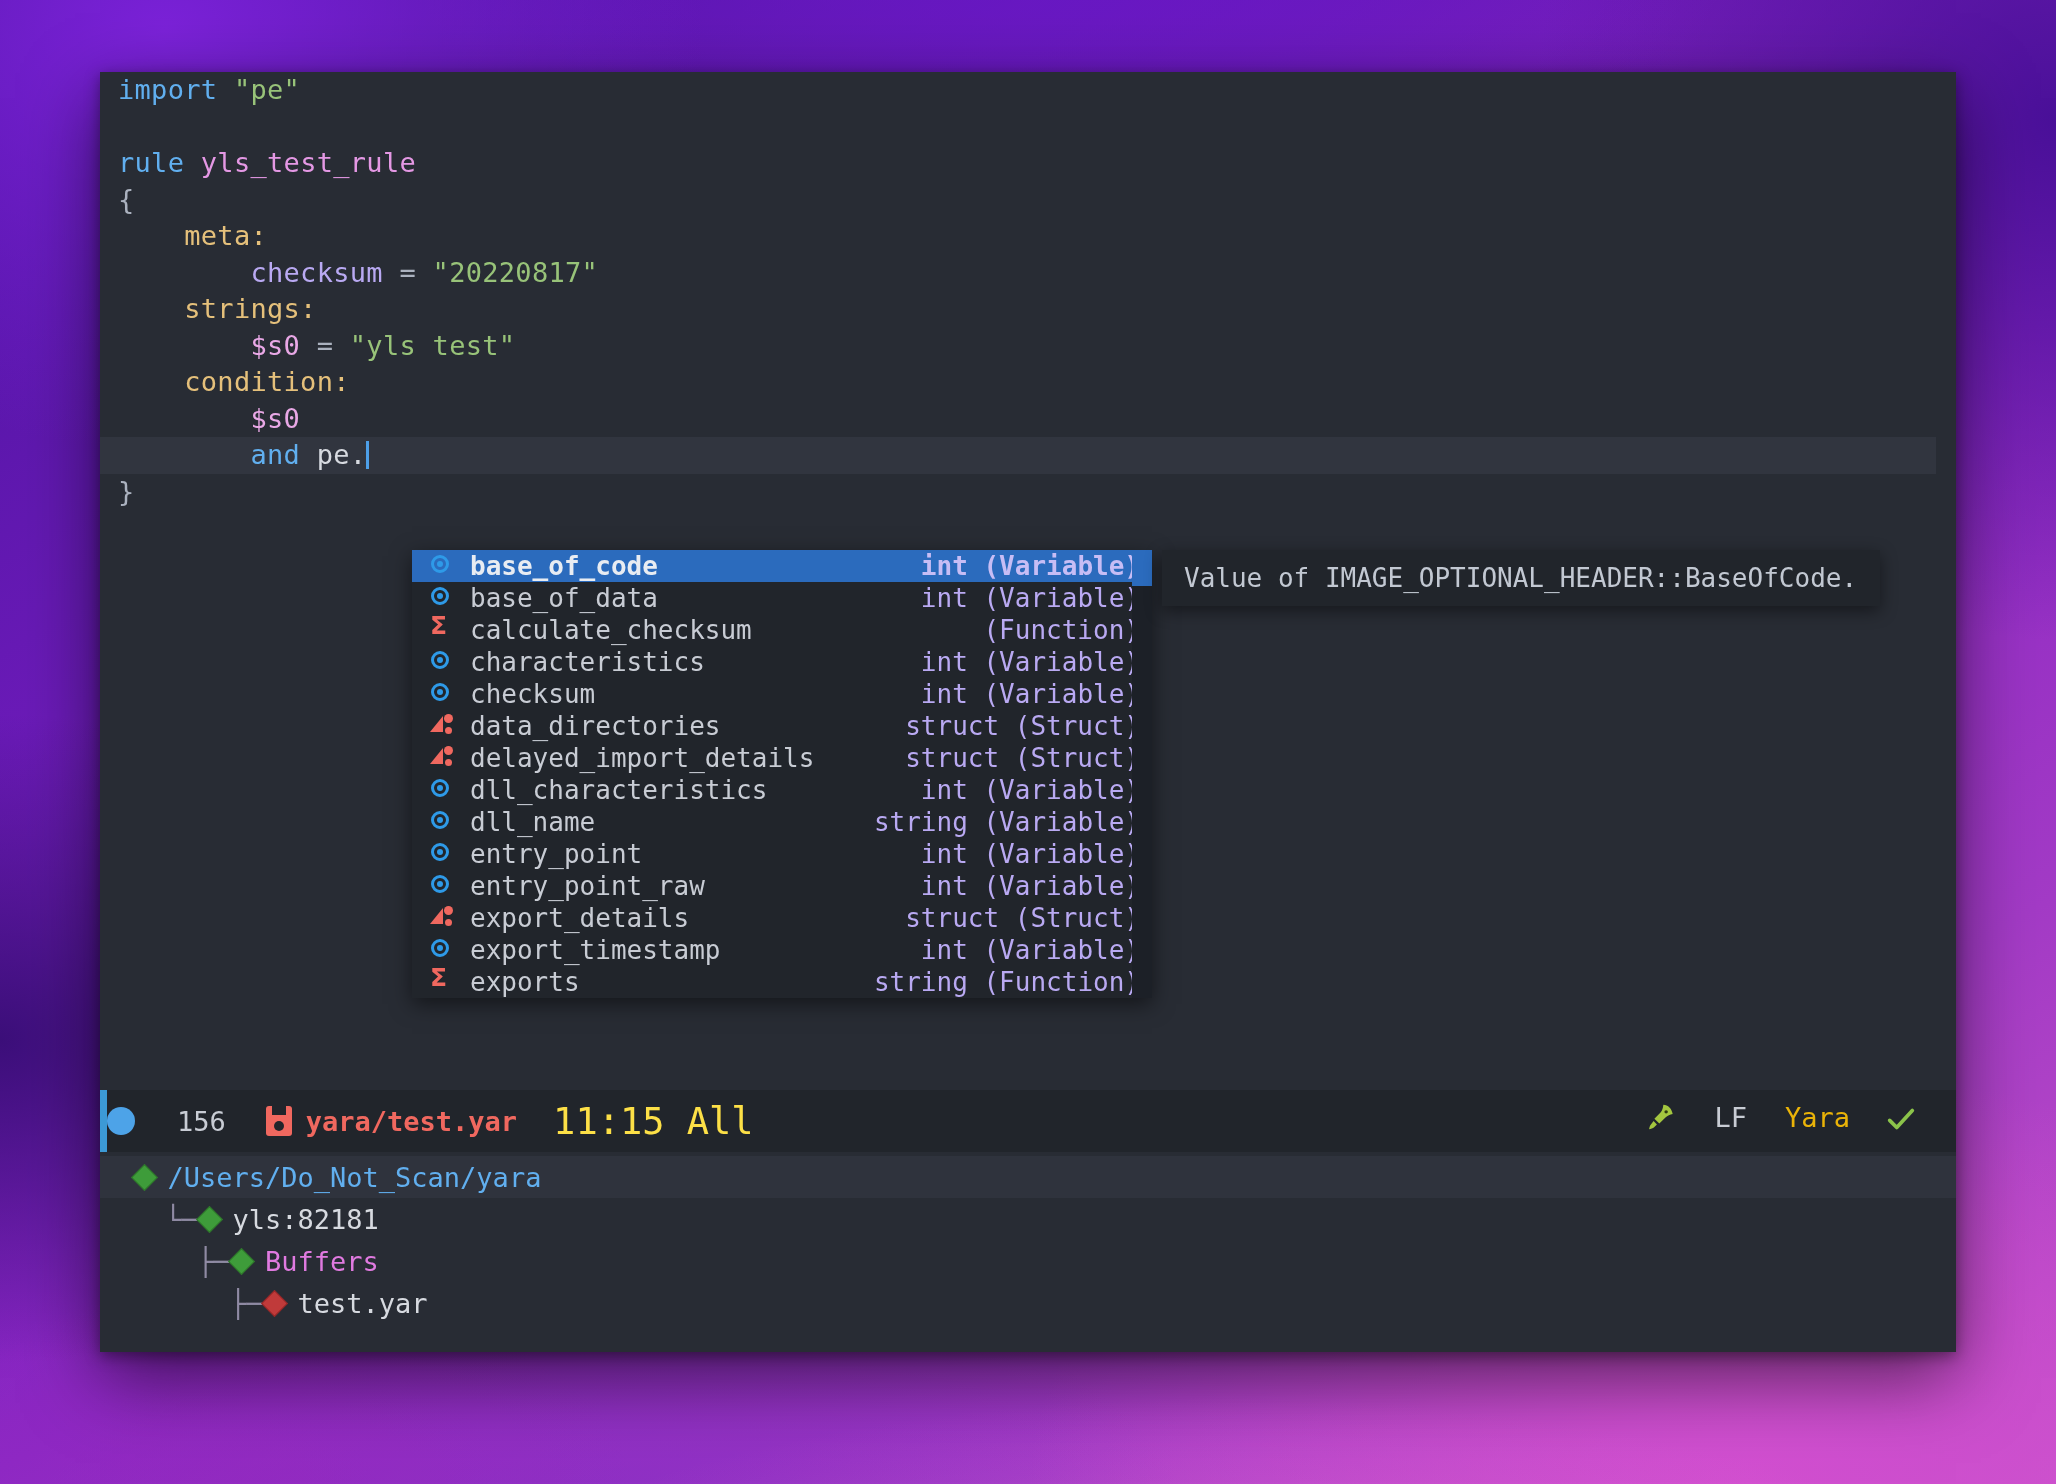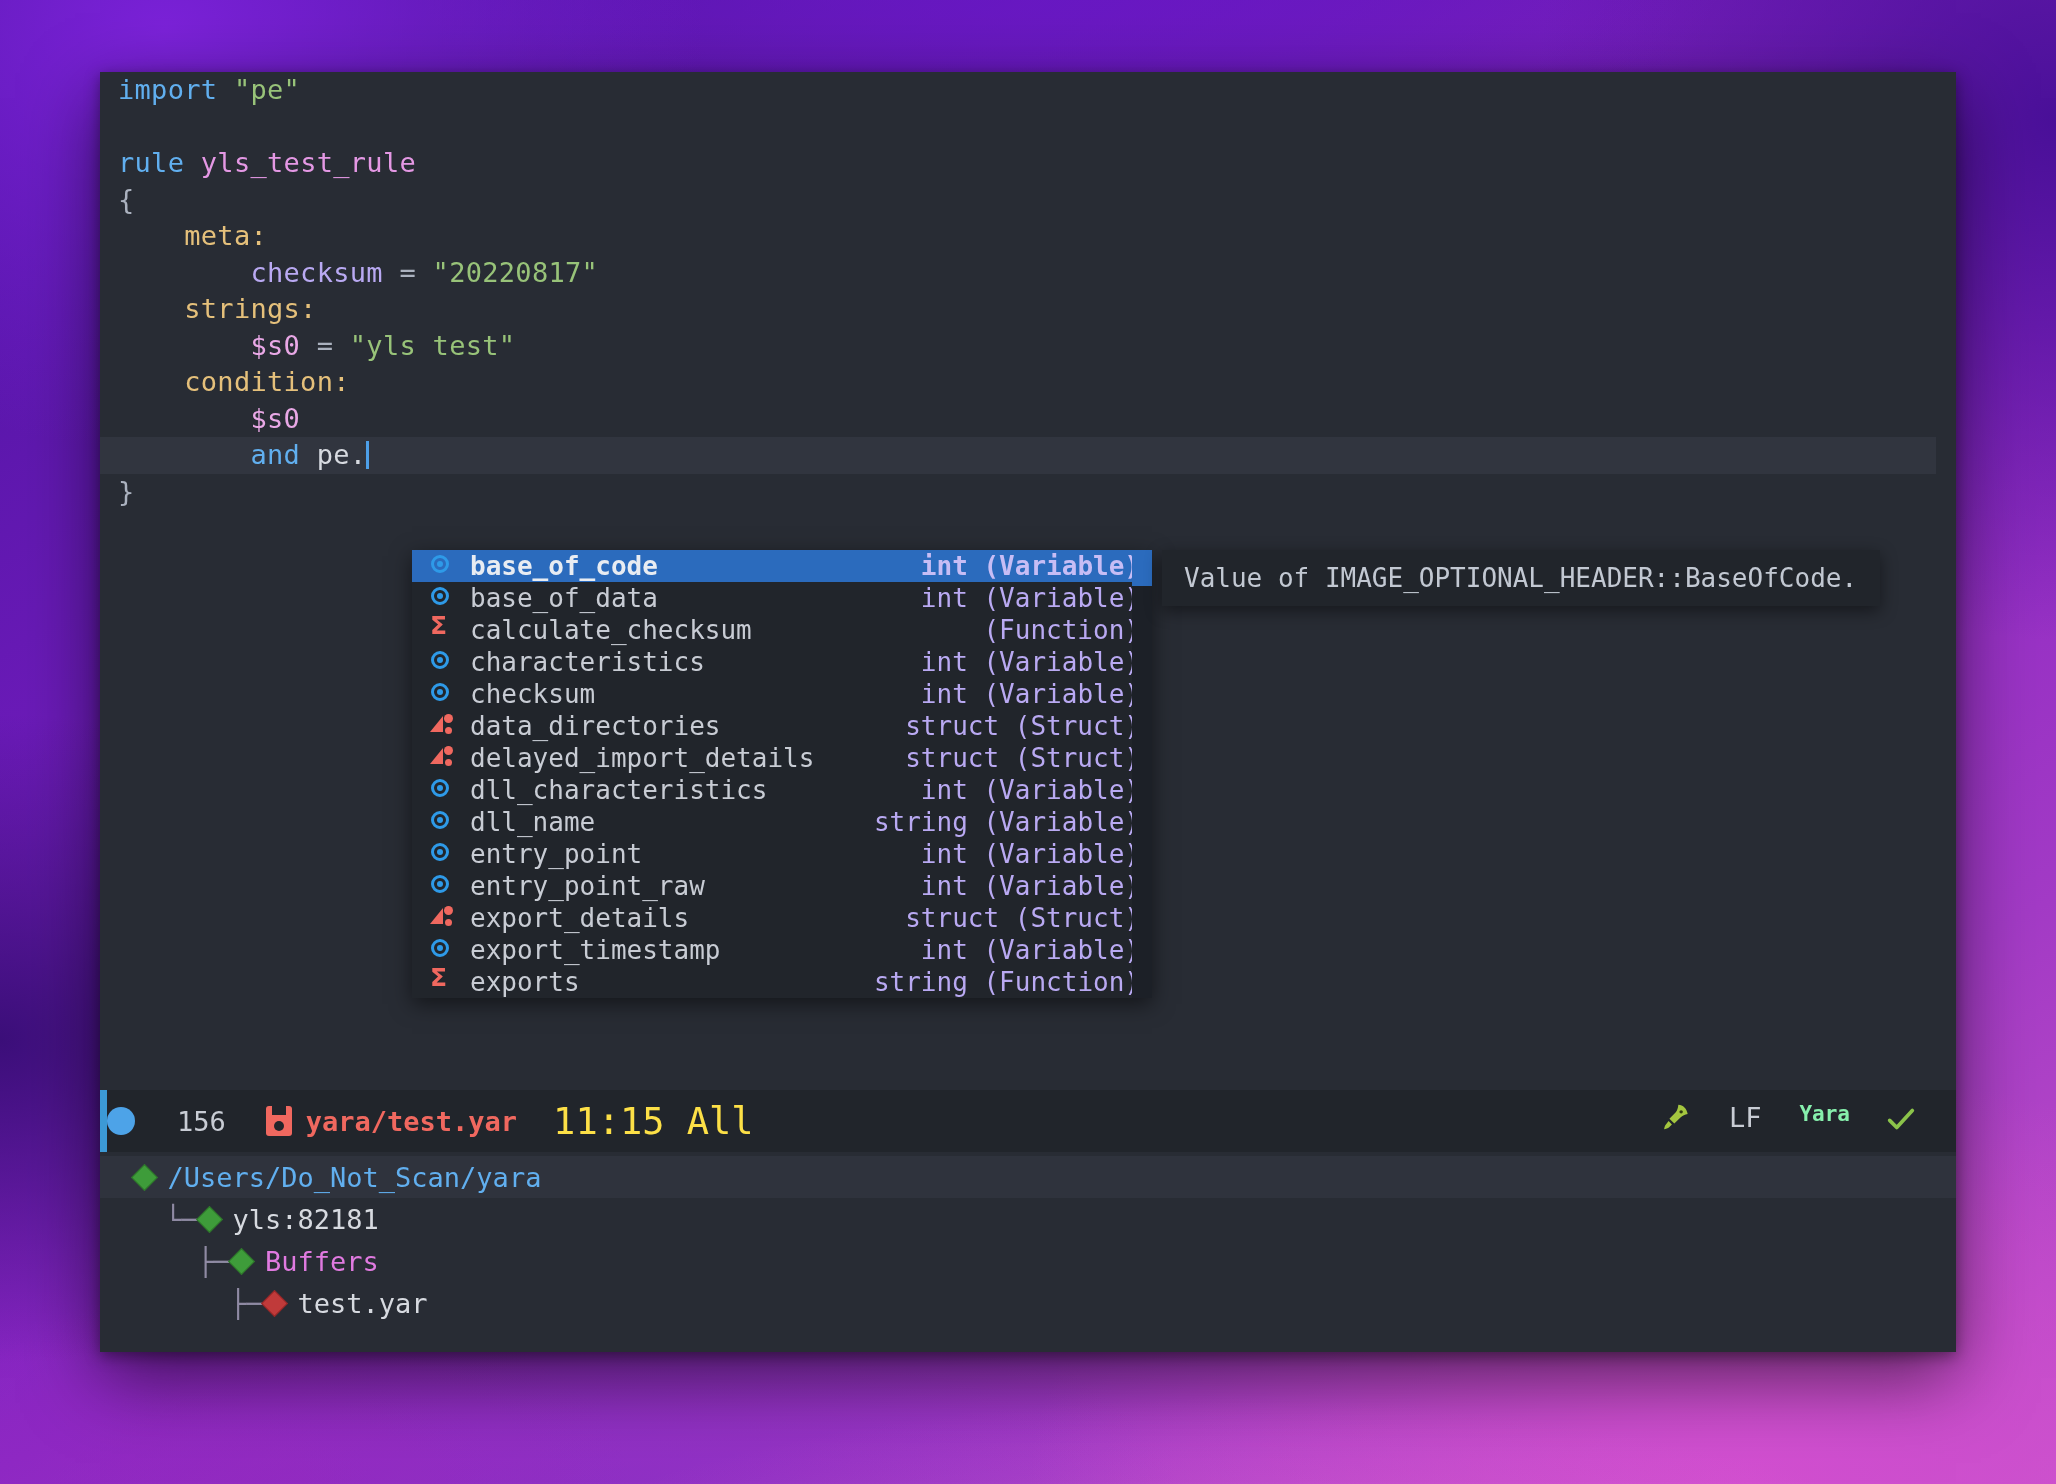--- a/index.html
+++ b/index.html
@@ -198,21 +198,21 @@
     width:10px; height:10px; border-radius:50%; background:#21252b;
   }
   .sb-file { font-size: 27px; color: #f0685f; font-weight: bold; margin-right: 36px; }
   .sb-pos { font-size: 37px; color: #fde047; text-align: center; }
   .sb-right {
     margin-left: auto; display: flex; align-items: flex-start;
     padding-right: 38px; gap: 0;
   }
   .sb-rocket { font-size: 30px; margin-right: 38px; color:#a4c63f; line-height:1; }
   .sb-eol { font-size: 27px; color: #c8ccd4; margin-right: 38px; }
-  .sb-lang { font-size: 21px; color: #86efac; font-weight: bold; margin-right: 34px; }
+  .sb-lang { font-size: 27px; color: #eab308; font-weight: normal; margin-right: 34px; }
   .sb-check { font-size: 32px; color: #8bc34a; line-height:1; }
 
   
   #file-tree {
     position: absolute;
     left: 0; top: 1080px; right: 0; bottom: 0;
     background: #282c34;
     padding-top: 4px;
     box-sizing: border-box;
   }

